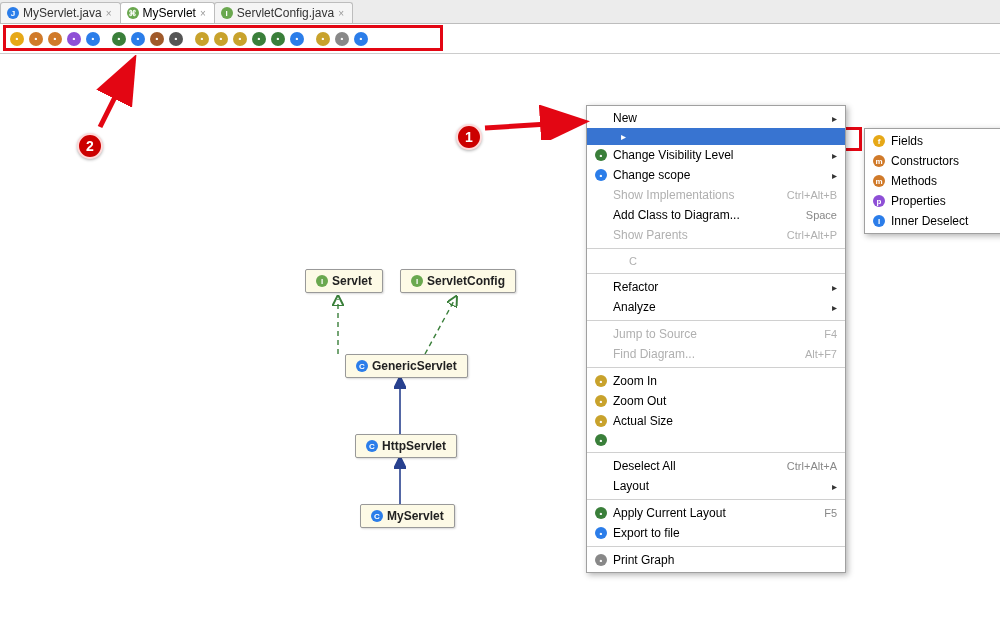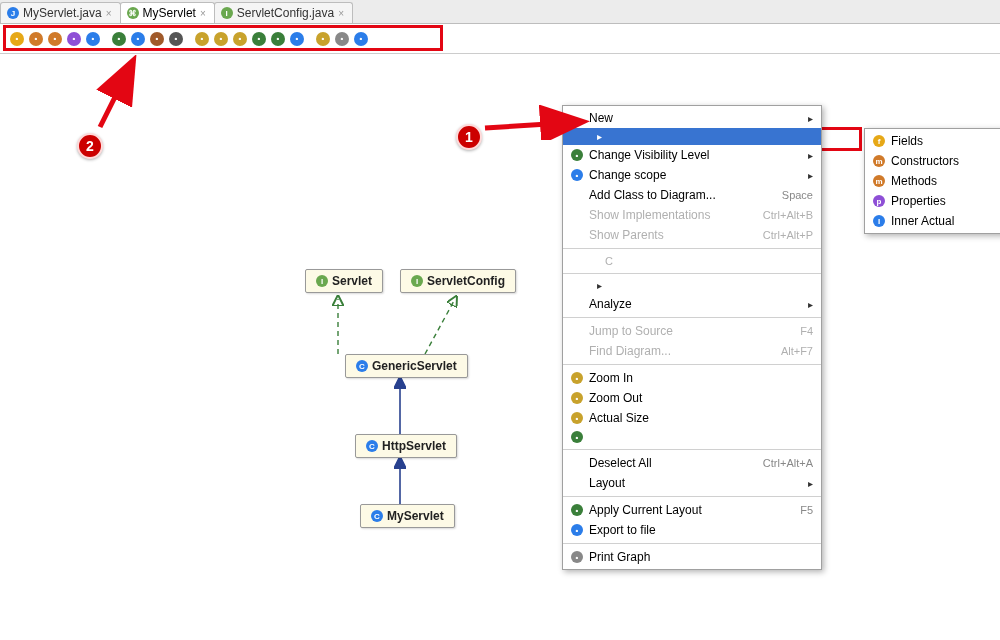--- a/index.html
+++ b/index.html
@@ -272,21 +272,21 @@
   <div class="node" style="left:355px; top:380px;">
     <span class="icon-circ" style="background:#2b7de9">C</span>
     <span>HttpServlet</span>
   </div>
   <div class="node" style="left:360px; top:450px;">
     <span class="icon-circ" style="background:#2b7de9">C</span>
     <span>MyServlet</span>
   </div>
 </div>
 
-<div class="menu" id="ctxmenu" style="left:562px; top:105px;">
+<div class="menu" id="ctxmenu" style="left:586px; top:105px;">
     <div class="menu-item noicon">
       <span class="mi-icon"></span>
       <span class="lbl">New</span>
       <span class="arrow">▸</span>
     </div>
     <div class="menu-item selected noicon">
       <span class="mi-icon"></span>
       <span class="arrow">▸</span>
     </div>
     <div class="menu-item">
@@ -295,44 +295,45 @@
       </span>
       <span class="lbl">Change Visibility Level</span>
       <span class="arrow">▸</span>
     </div>
     <div class="menu-item">
       <span class="mi-icon">
         <span class="icon-circ" style="background: rgb(43, 125, 233); width: 12px; height: 12px;">•</span>
       </span>
       <span class="lbl">Change scope</span>
       <span class="arrow">▸</span>
+    </div>
+    <div class="menu-item disabled noicon">
+      <span class="mi-icon"></span>
+      <span class="lbl">Show Implementations</span>
+      <span class="sc">Ctrl+Alt+B</span>
     </div>
     <div class="menu-item noicon">
       <span class="mi-icon"></span>
       <span class="lbl">Add Class to Diagram...</span>
       <span class="sc">Space</span>
     </div>
     <div class="menu-item disabled noicon">
       <span class="mi-icon"></span>
-      <span class="lbl">Show Implementations</span>
-      <span class="sc">Ctrl+Alt+B</span>
-    </div>
-    <div class="menu-item disabled noicon">
-      <span class="mi-icon"></span>
       <span class="lbl">Show Parents</span>
       <span class="sc">Ctrl+Alt+P</span>
     </div>
     <div class="menu-sep"></div>
     <div class="menu-item disabled noicon">
       <span class="mi-icon"></span>
       <span class="sc">C</span>
     </div>
     <div class="menu-sep"></div>
     <div class="menu-item noicon">
       <span class="mi-icon"></span>
+      <span class="lbl">Refactor</span>
       <span class="arrow">▸</span>
     </div>
     <div class="menu-item noicon">
       <span class="mi-icon"></span>
       <span class="lbl">Analyze</span>
       <span class="arrow">▸</span>
     </div>
     <div class="menu-sep"></div>
     <div class="menu-item disabled noicon">
       <span class="mi-icon"></span>
@@ -426,21 +427,21 @@
     <div class="menu-item">
       <span class="mi-icon">
         <span class="icon-circ" style="background: rgb(142, 79, 214); width: 12px; height: 12px;">p</span>
       </span>
       <span class="lbl">Properties</span>
     </div>
     <div class="menu-item">
       <span class="mi-icon">
         <span class="icon-circ" style="background: rgb(43, 125, 233); width: 12px; height: 12px;">I</span>
       </span>
-      <span class="lbl">Inner Actual</span>
+      <span class="lbl">Inner Deselect</span>
     </div>
   </div>
 
 <div class="badge" style="left:456px; top:124px;">1</div>
 <svg class="arrow-anno" style="left:480px; top:100px; width:110px; height:40px;">
   <defs>
       <marker id="redhead1" markerWidth="10" markerHeight="10" refX="8" refY="4" orient="auto">
         <path d="M0,0 L10,4 L0,8 Z" fill="#e30613"></path>
       </marker>
     </defs>

